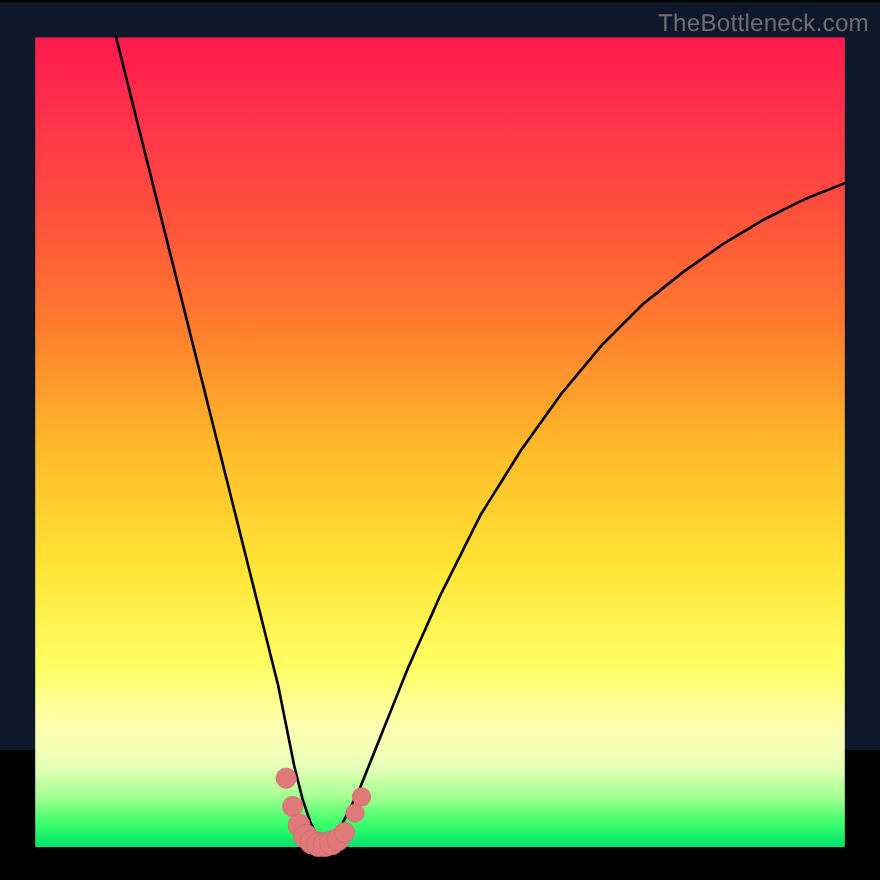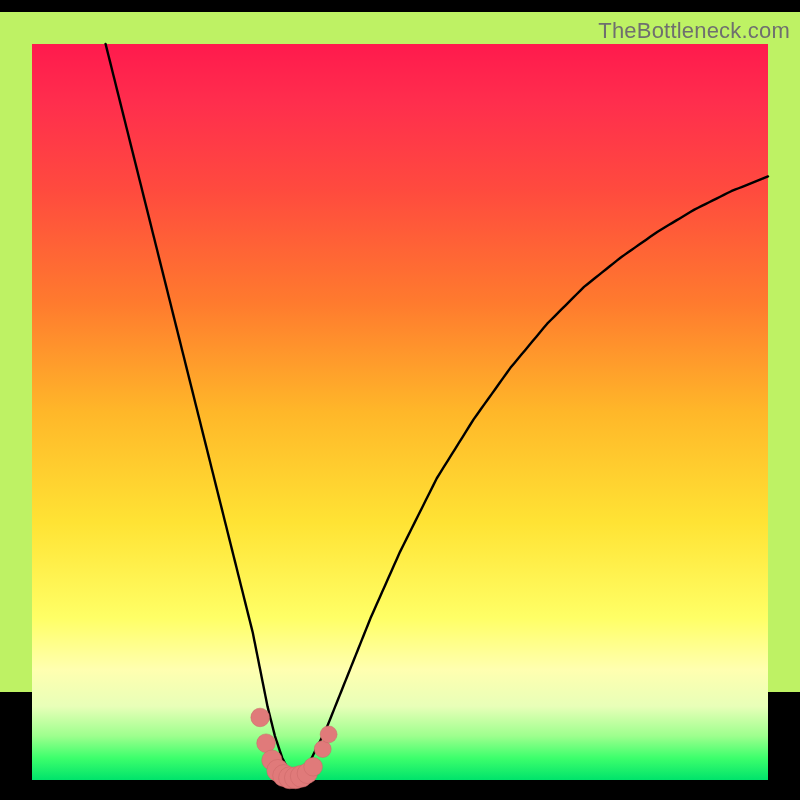--- a/index.html
+++ b/index.html
@@ -6,25 +6,25 @@
     margin: 0;
     padding: 0;
     width: 800px;
     height: 800px;
     background: #000000;
     overflow: hidden;
     font-family: Arial, Helvetica, sans-serif;
   }
   .frame {
     position: absolute;
-    top: 12px;
+    top: 2px;
     left: 0;
     width: 800px;
     height: 680px;
-    background: #bef264;
+    background: #0f172a;
   }
   .plot-area {
     position: absolute;
     top: 32px;
     left: 32px;
     width: 736px;
     height: 736px;
     
     background: linear-gradient(
       to bottom,

